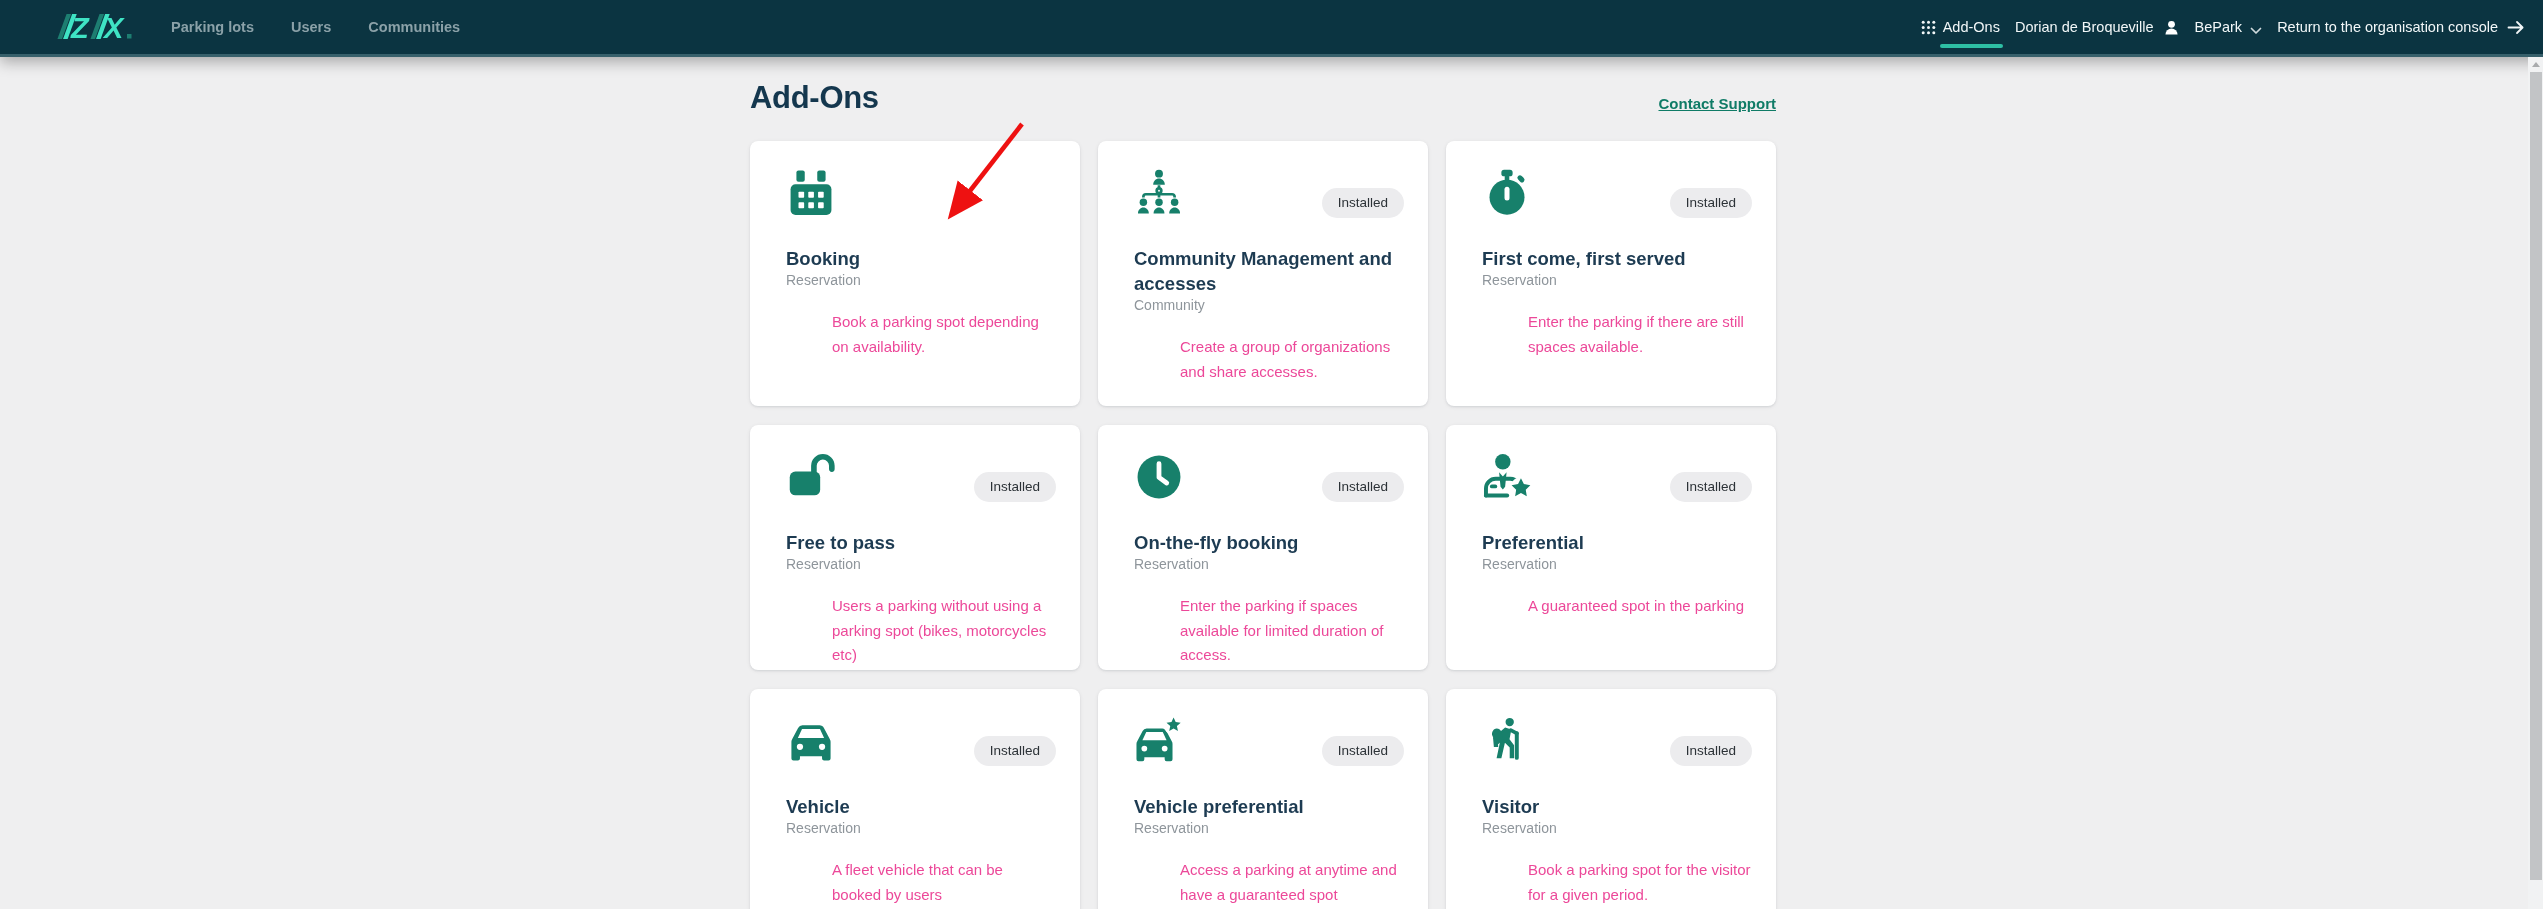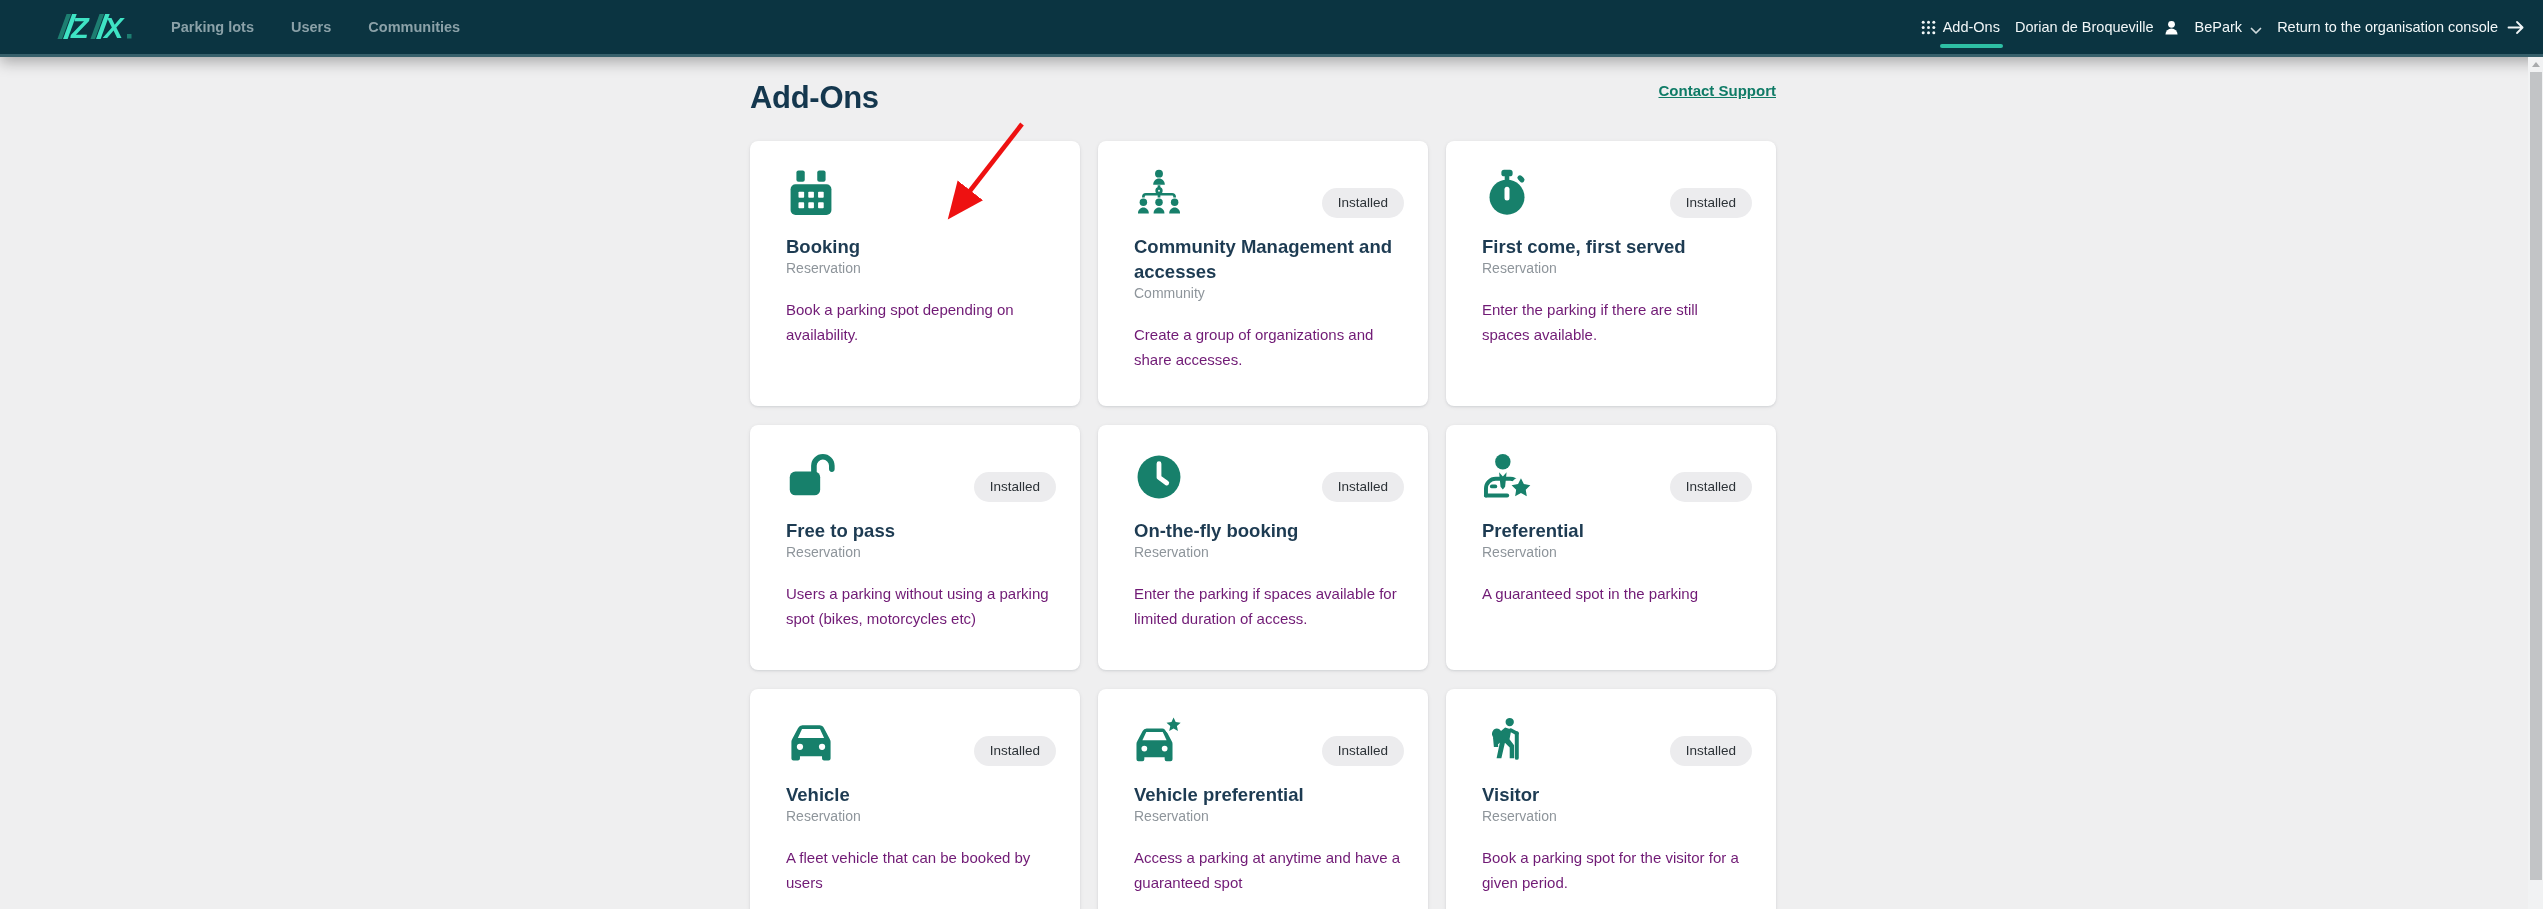--- a/index.html
+++ b/index.html
@@ -55,21 +55,21 @@
   .page-header {
     display: flex; justify-content: space-between; align-items: flex-end;
     margin-top: 24px;
   }
   .page-title {
     font-size: 31px; font-weight: 700; color: #14374e;
     letter-spacing: -0.3px; line-height: 34px;
   }
   .support-link {
     color: #0f7b66; font-size: 15px; font-weight: 600;
-    text-decoration: underline; cursor: pointer; margin-bottom: 16px;
+    text-decoration: underline; cursor: pointer; margin-bottom: 3px;
   }
 
   .grid {
     margin-top: 26px;
     display: grid;
     grid-template-columns: repeat(3, 330px);
     grid-template-rows: 265px 245px 265px;
     gap: 19px 18px;
   }
   .card {
@@ -83,28 +83,28 @@
   .card-head { display: flex; justify-content: space-between; align-items: flex-end; min-height: 50px; }
   .card-icon { width: 50px; height: 50px; flex: 0 0 auto; }
   .card-icon svg { width: 50px; height: 50px; display: block; }
   .badge {
     background: #ececee; color: #2c3237;
     font-size: 13.5px; font-weight: 500;
     padding: 7px 16px; border-radius: 999px;
     line-height: 16px;
   }
   .card-title {
-    margin-top: 16px; margin-right: 10px;
+    margin-top: 28px; margin-right: 10px;
     font-size: 18.5px; font-weight: 700; color: #1d3b52;
     line-height: 25px;
   }
   .card-category { font-size: 14px; color: #8e959b; line-height: 18px; }
   .card-desc {
-    margin-top: 21px; font-size: 15px; color: #701a75;
-    line-height: 24.5px; max-width: 266px;
+    margin-top: 21px; font-size: 15px; color: #ec4899;
+    line-height: 24.5px; max-width: 266px; margin-left: 46px;
   }
 
   
   .red-arrow { position: absolute; left: 918px; top: 112px; z-index: 20; pointer-events: none; }
 
   
   .scrollbar {
     position: absolute; top: 57px; right: 0; bottom: 0; width: 15px;
     background: #f1f2f3; z-index: 30;
   }

